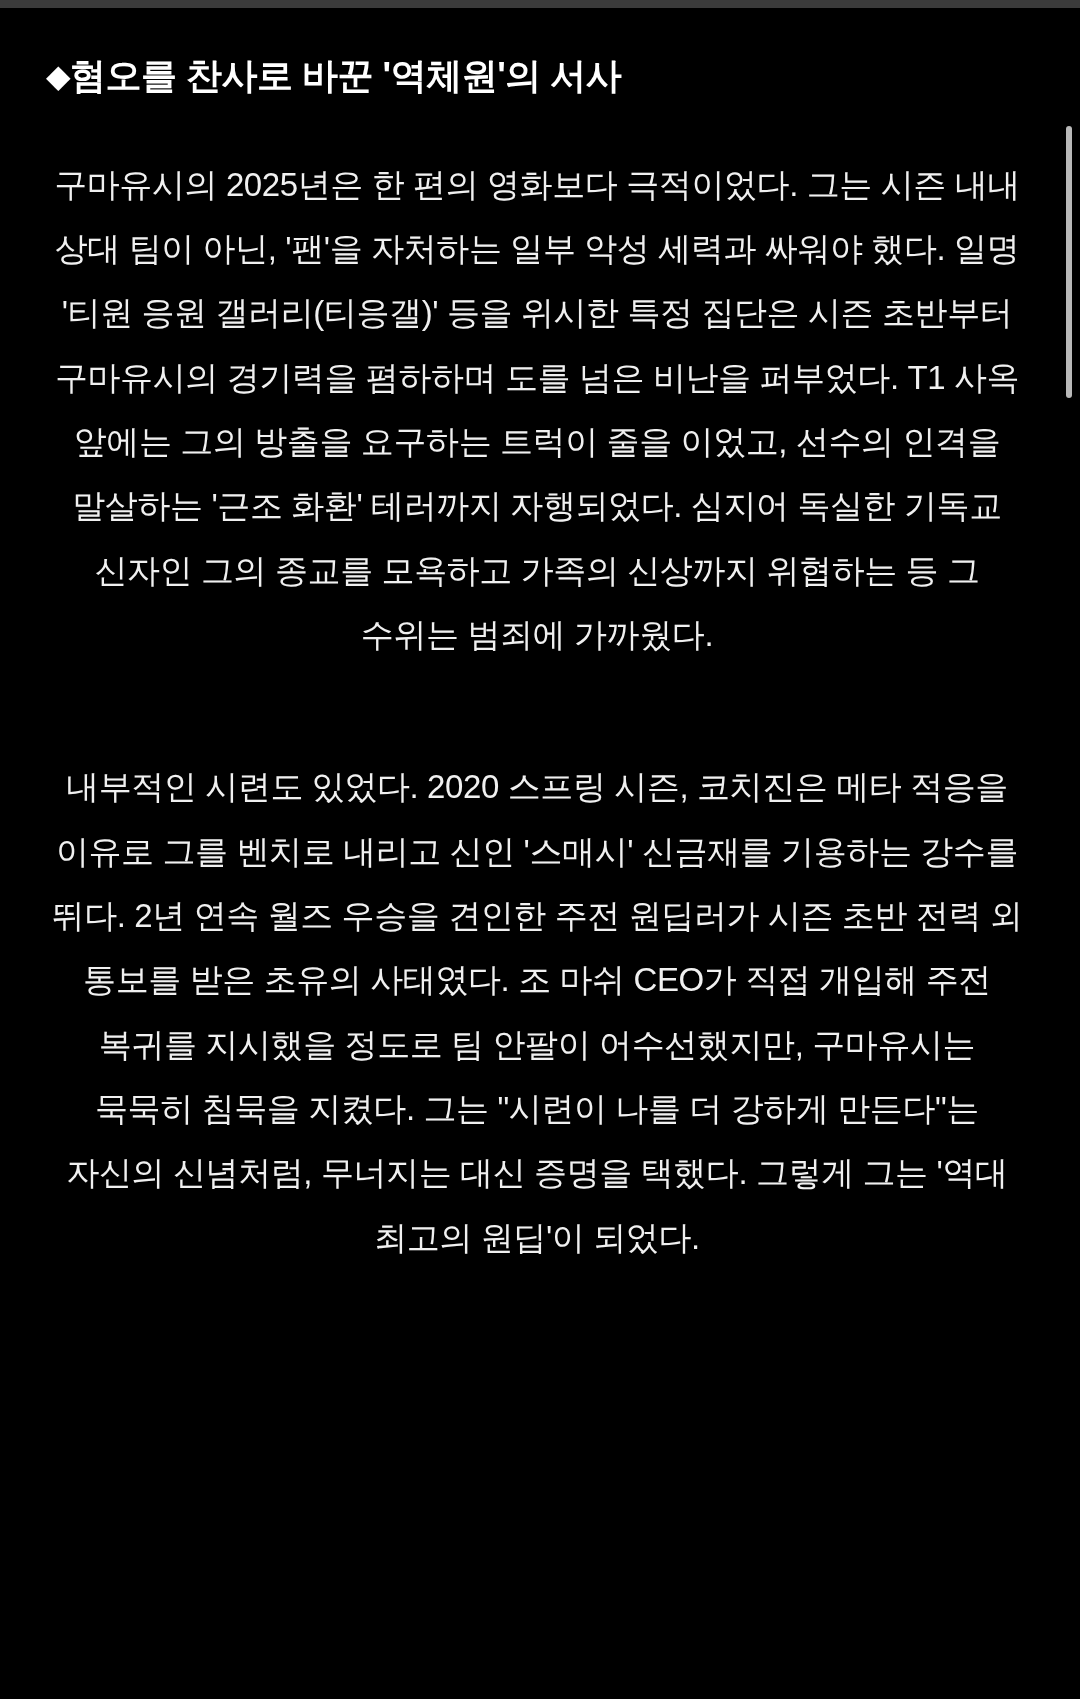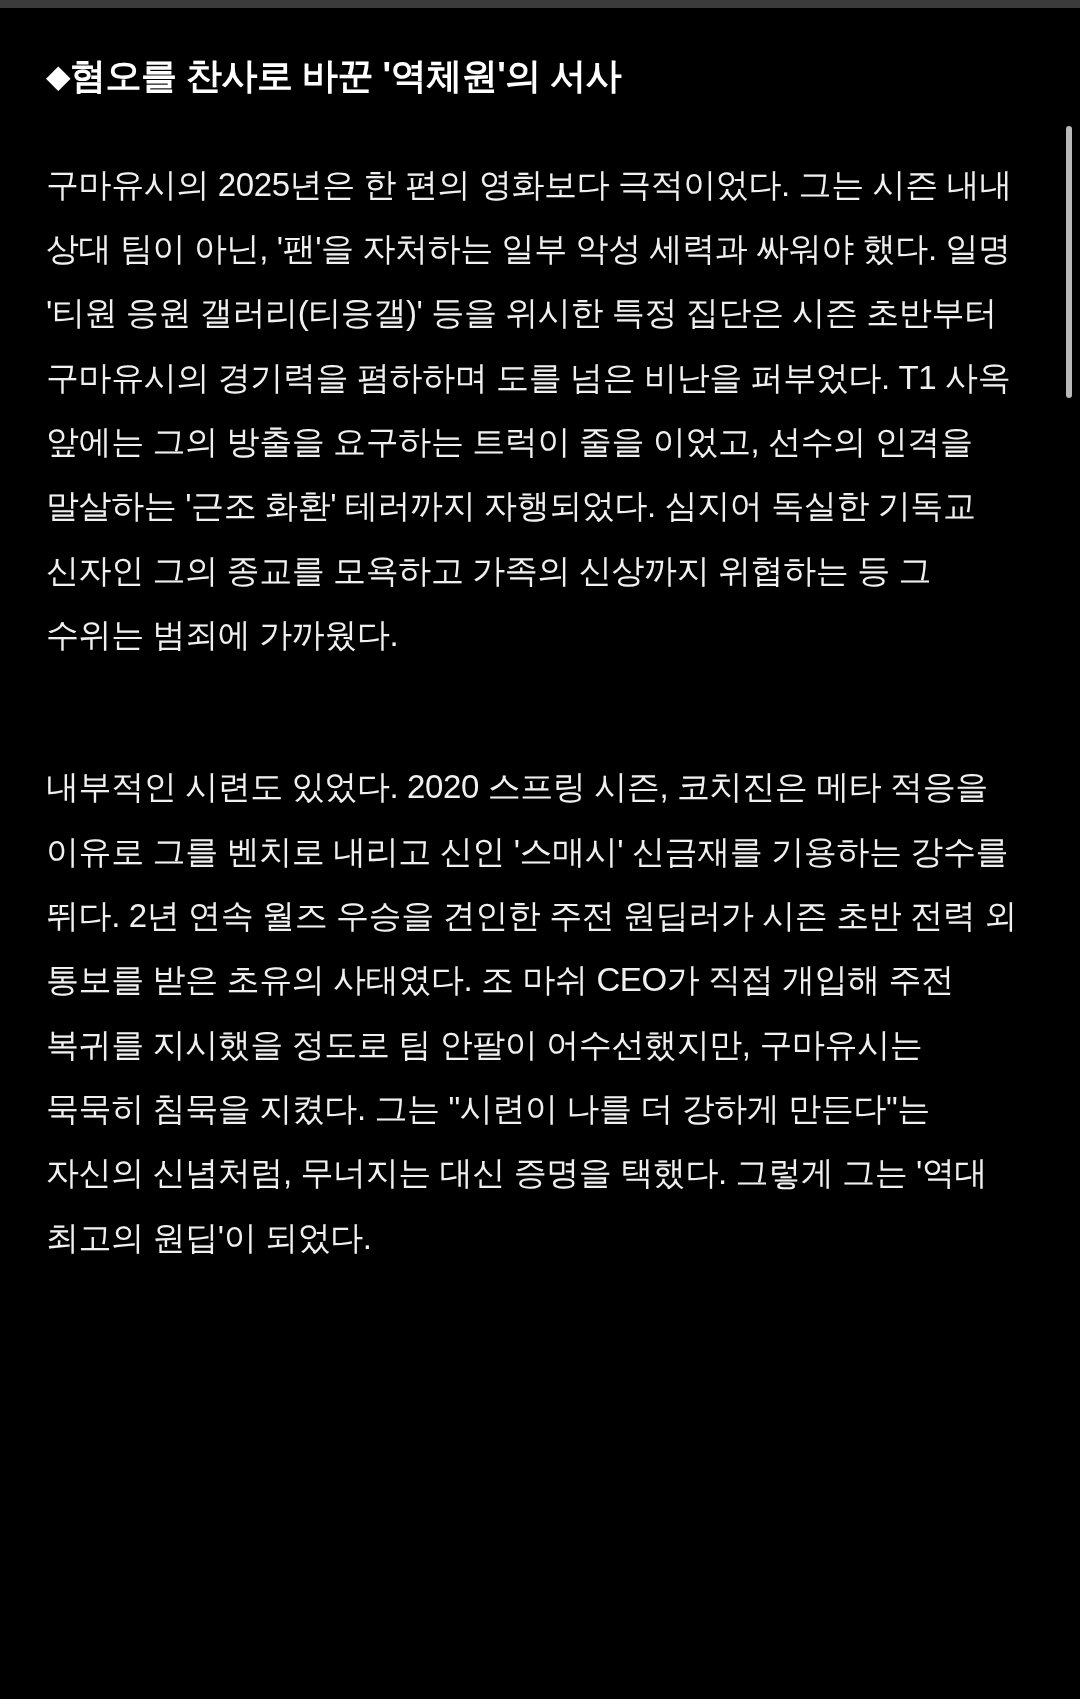--- a/index.html
+++ b/index.html
@@ -40,21 +40,21 @@
   }
   .article-body {
     font-size: 33px;
     line-height: 1.95;
     letter-spacing: -0.4px;
     color: #f0f0f0;
     font-weight: 400;
   }
   .paragraph {
     margin: 0;
-    text-align: left;
+    text-align: center;
     word-break: keep-all;
   }
   .paragraph-gap {
     height: 88px;
   }
   
   .scroll-track {
     position: absolute;
     top: 0;
     right: 8px;

